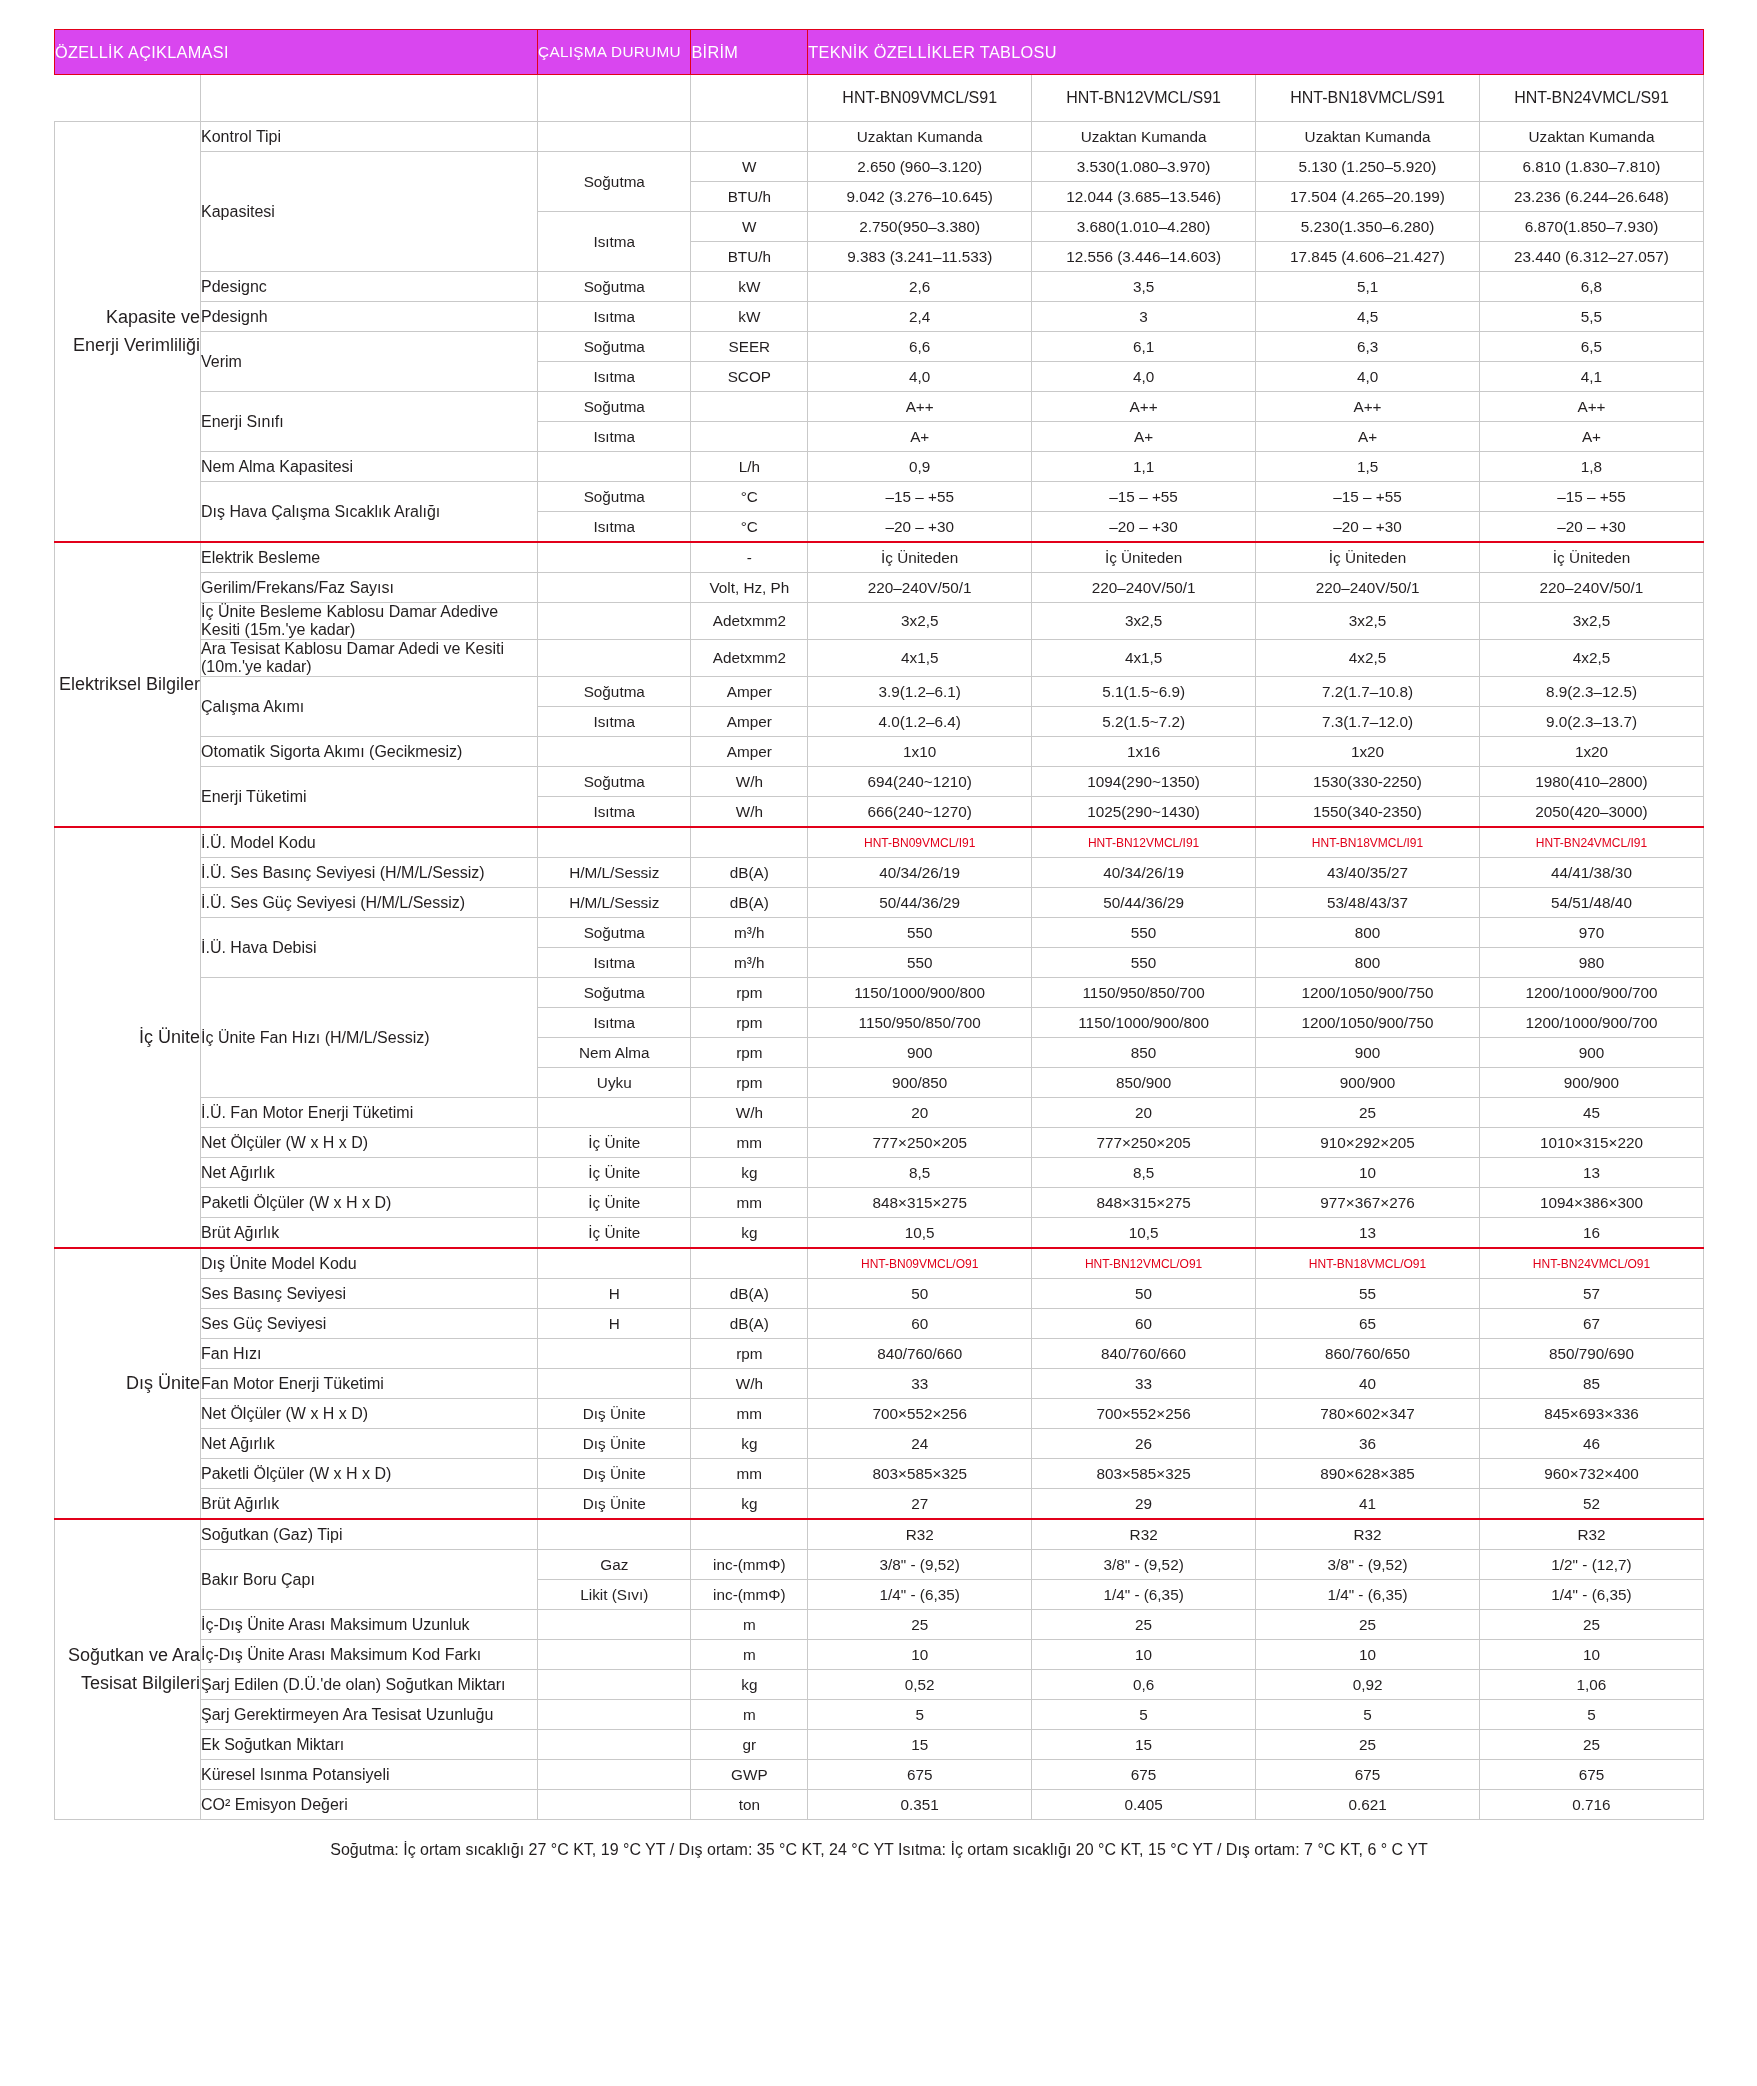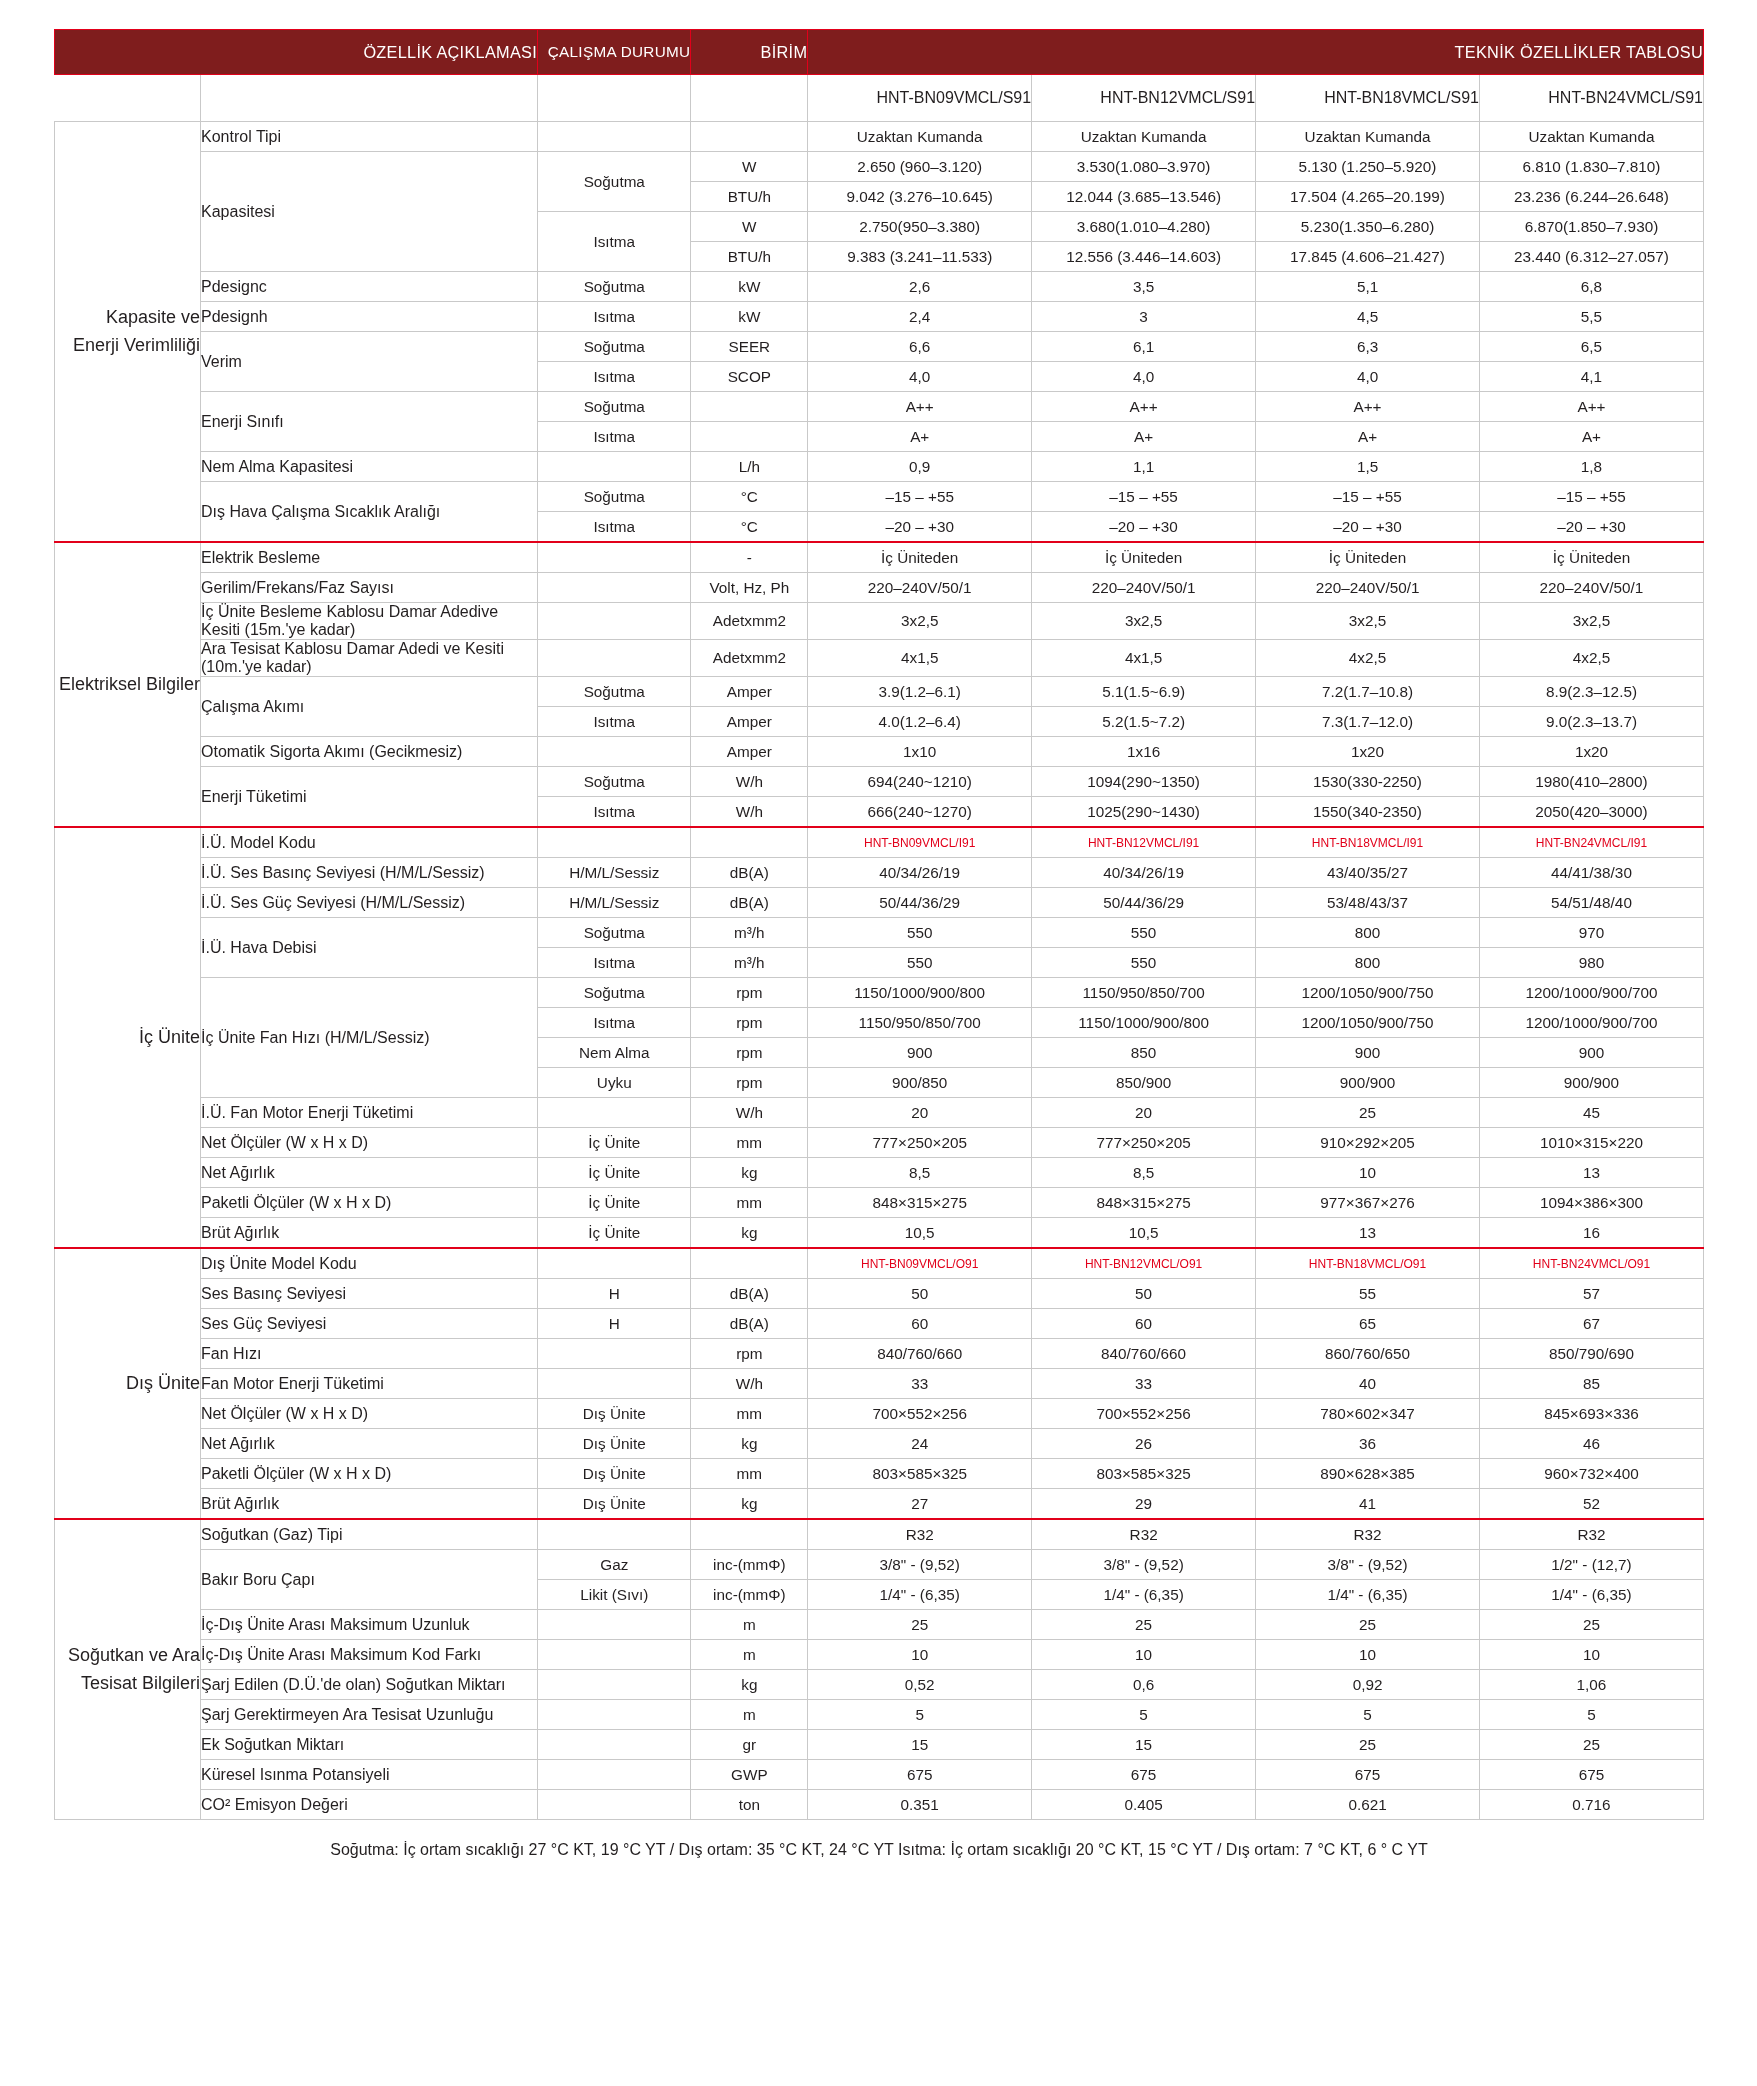--- a/index.html
+++ b/index.html
@@ -23,32 +23,32 @@
     font-size: 16px;
     color: #231f20;
   }
   table.spec td, table.spec th {
     border: 1px solid #c9c9c9;
     padding: 0;
     vertical-align: middle;
     font-weight: normal;
   }
   .hdr {
-    background: #7f1d1d;
+    background: #d946ef;
     color: #ffffff;
     font-weight: bold;
-    text-align: right;
+    text-align: left;
     letter-spacing: 0.3px;
     height: 44px;
     font-size: 16.3px;
     border: 1px solid #e2001a !important;
   }
   .hdr.small { font-size: 15.3px; line-height: 1.15; }
   .modelrow td {
-    text-align: right;
+    text-align: center;
     font-weight: bold;
     font-size: 16px;
     height: 46px;
     color: #231f20;
   }
   .modelrow td.blank { border-left: 1px solid #ffffff; }
   .grp {
     text-align: right;
     font-size: 18px;
     font-weight: bold;

